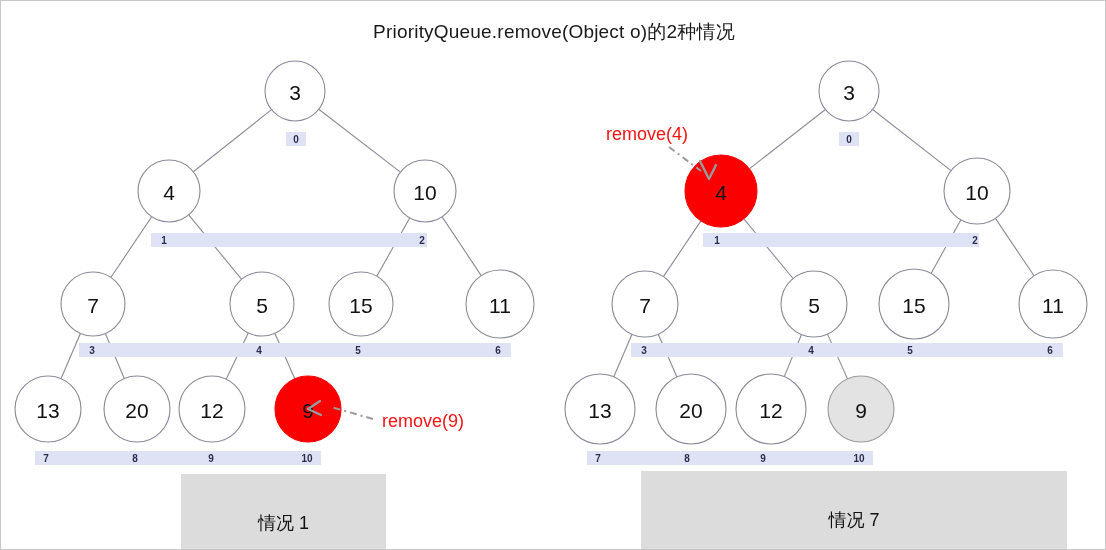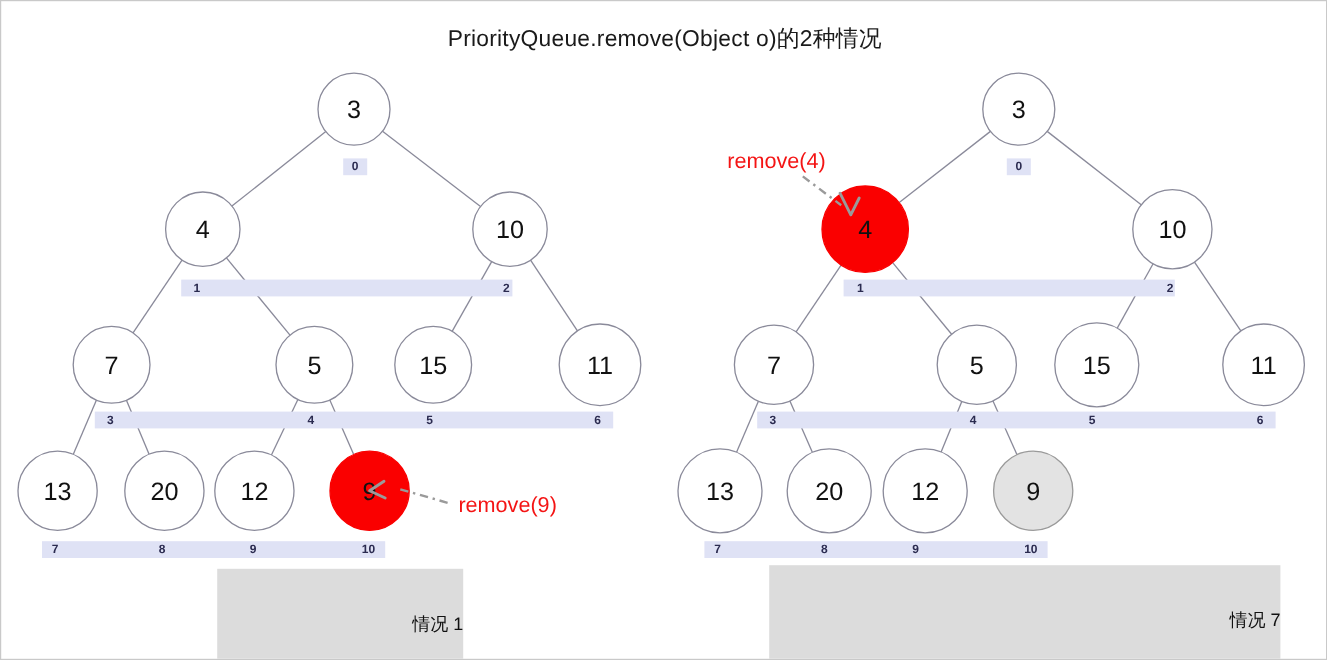--- a/index.html
+++ b/index.html
@@ -91,22 +91,22 @@
   .caption-box {
     position: absolute;
     background: #dcdcdc;
     color: #111111;
     font-size: 13px;
     line-height: 1.35;
     white-space: pre;
   }
   .caption-head {
     display: block;
-    text-align: right;
-    font-size: 15px;
+    text-align: center;
+    font-size: 18px;
   }
   #caption-left {
     left: 180px;
     top: 473px;
     width: 205px;
     padding: 2px 0 3px 0;
   }
   #caption-right {
     left: 640px;
     top: 470px;

